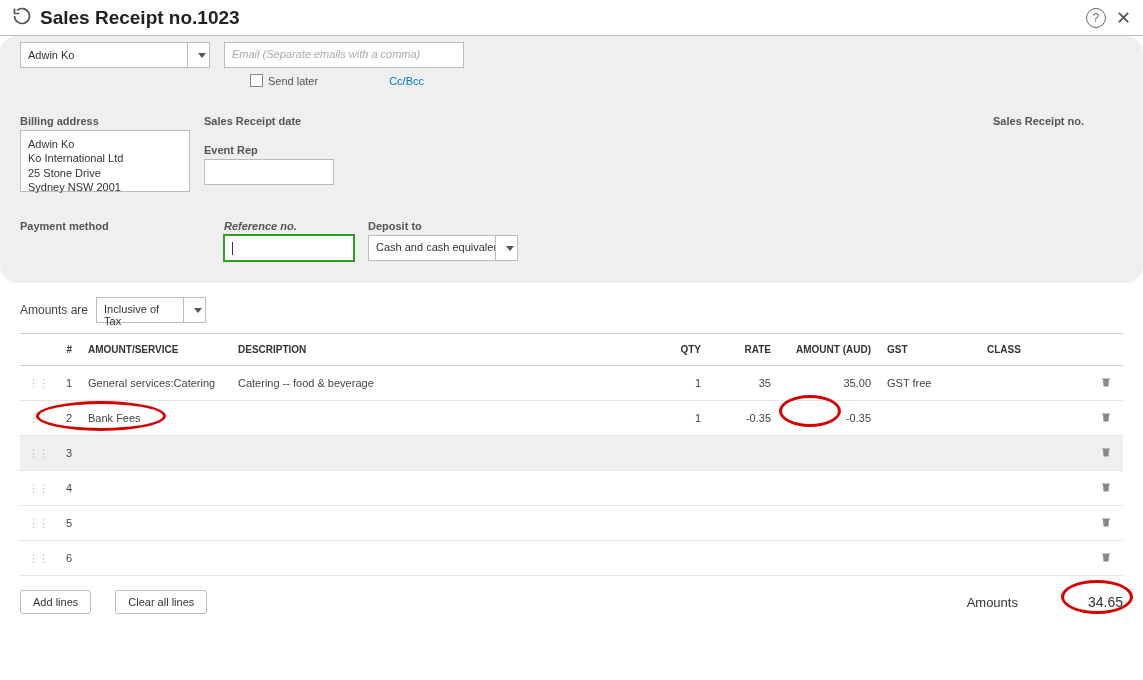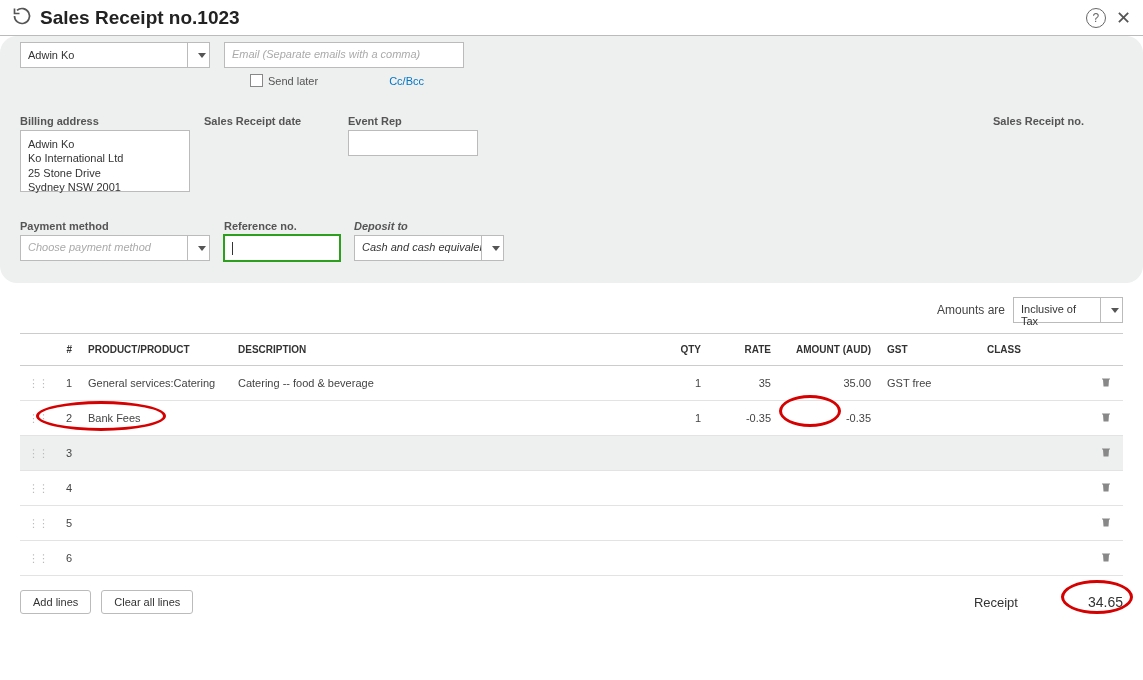--- a/index.html
+++ b/index.html
@@ -43,21 +43,21 @@
 
   .link { color: #0077c5; font-size: 11px; }
 
   .amount-big { position: absolute; right: 20px; top: 0; font-size: 30px; font-weight: 700; color: #222; white-space: nowrap; overflow: hidden; }
 
   .focus { border: 1px solid #2ca01c; outline: 1px solid #2ca01c; }
 
   
   .items-area { background: #fff; padding: 14px 20px 20px 20px; }
 
-  .amounts-are { display: flex; align-items: center; justify-content: flex-end; gap: 8px; margin-bottom: 10px; font-size: 12px; color: #444; }
+  .amounts-are { display: flex; align-items: center; justify-content: flex-start; gap: 8px; margin-bottom: 10px; font-size: 12px; color: #444; }
 
   table.lines { width: 100%; border-collapse: collapse; table-layout: fixed; }
   table.lines th {
     text-align: left; font-size: 10px; font-weight: 700; color: #333;
     padding: 10px 8px; border-top: 1px solid #ccc; border-bottom: 1px solid #ccc;
     background: #fff;
   }
   table.lines th.num, table.lines td.num { text-align: right; }
   table.lines td {
     font-size: 11px; color: #444; padding: 9px 8px; border-bottom: 1px solid #e3e3e3;
@@ -127,53 +127,47 @@
 
 
   <div class="row" style="margin-top:28px;">
     <div class="field" style="width:170px;">
       <div class="field-label">Billing address</div>
       <div class="textarea" style="height:62px;">Adwin Ko
 Ko International Ltd
 25 Stone Drive
 Sydney NSW  2001</div>
     </div>
-    <div style="display:flex;flex-direction:row;gap:14px;">
+    <div style="display:flex;flex-direction:column;gap:14px;">
       <div class="field" style="width:130px;">
         <div class="field-label">Sales Receipt date</div>
       </div>
       <div class="field" style="width:130px;">
         <div class="field-label">Event Rep</div>
         <div class="input"></div>
       </div>
     </div>
     <div style="flex:1;"></div>
     <div class="field" style="width:130px;">
       <div class="field-label">Sales Receipt no.</div>
     </div>
   </div>
 
   <div class="row" style="margin-top:28px;">
     <div class="field" style="width:190px;">
       <div class="field-label">Payment method</div>
-      <div class="select-wrap">
-        <div class="input placeholder" style="flex:1;">Choose payment method</div>
-        <div class="select-btn">
-            <span class="caret"></span>
-          </div>
-      </div>
-    </div>
-    <div class="field" style="width:116px;">
+    </div>
+    <div class="field" style="width:130px;font-style:italic;">
       <div class="field-label">Reference no.</div>
       <div class="input focus" style="display:flex;align-items:center;">
         <span style="border-left:1px solid #333;height:13px;"></span>
         <span></span>
       </div>
     </div>
-    <div class="field" style="width:150px;font-style:italic;">
+    <div class="field" style="width:150px;">
       <div class="field-label">Deposit to</div>
       <div class="select-wrap">
         <div class="input" style="flex:1;overflow:hidden;white-space:nowrap;">Cash and cash equivaler</div>
         <div class="select-btn">
             <span class="caret"></span>
           </div>
       </div>
     </div>
   </div>
 </div>
@@ -201,21 +195,21 @@
           <col style="width:70px">
           <col style="width:100px">
         <col style="width:100px">
           <col style="width:110px">
           <col style="width:34px">
       </colgroup>
       <thead>
         <tr>
           <th></th>
           <th class="num">#</th>
-          <th>PRODUCT/PRODUCT</th>
+          <th>AMOUNT/SERVICE</th>
           <th>DESCRIPTION</th>
           <th class="num">QTY</th>
           <th class="num">RATE</th>
           <th class="num">AMOUNT (AUD)</th>
           <th>GST</th>
           <th>CLASS</th>
           <th></th>
         </tr>
       </thead>
       <tbody id="lines-body">
@@ -304,23 +298,23 @@
                 </svg></span></td>
           </tr>
         </tbody>
     </table>
 
     <span class="oval" style="left:16px; top:68px; width:130px; height:30px;"></span>
     <span class="oval" style="left:759px; top:62px; width:62px; height:32px;"></span>
   </div>
 
   <div class="below-table rel">
-    <div style="display:flex;gap:10px;">
+    <div style="display:flex;gap:24px;">
       <button class="btn">Add lines</button>
       <button class="btn">Clear all lines</button>
     </div>
     <div class="subtotal-row">
-      <span>Receipt</span>
+      <span>Amounts</span>
       <span class="subtotal-val">34.65</span>
     </div>
     <span class="oval" style="right:-10px; top:-10px; width:72px; height:34px;"></span>
   </div>
 </div>
 
 </body></html>

